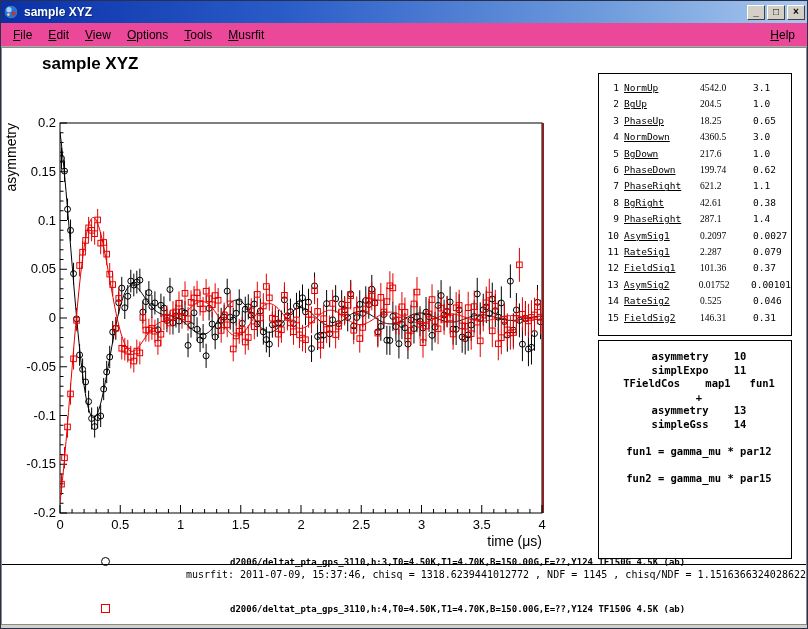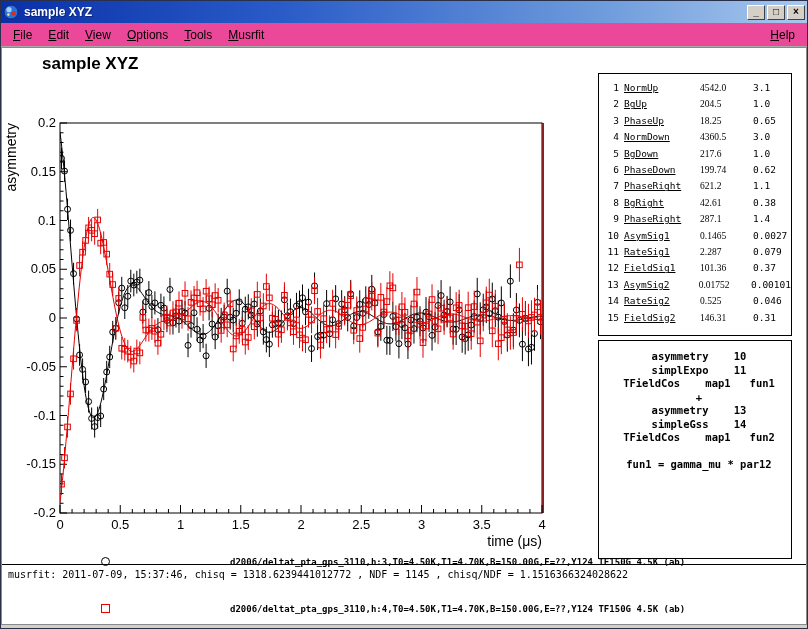--- a/index.html
+++ b/index.html
@@ -48,21 +48,21 @@
   .c-err{flex:1;}
   .theory-box{
     position:absolute;left:596px;top:292px;width:194px;height:219px;
     border:1px solid #000;box-sizing:border-box;padding:9px 0 0 8px;
     font:bold 10.5px "DejaVu Sans Mono",monospace;color:#000;
   }
   .theory-line{white-space:pre;line-height:13.5px;min-height:13.5px;text-align:center;}
   .statusline{
     position:absolute;left:0;top:516px;width:100%;box-sizing:border-box;
     border-top:1px solid #000;padding:4px 0 0 6px;
-    font:10px "DejaVu Sans Mono",monospace;color:#000;
+    font:10px "DejaVu Sans Mono",monospace;color:#000;text-align:right;
   }
   .legend-row{position:absolute;left:0;width:100%;height:20px;}
   .legend-marker{
     position:absolute;left:99px;top:5px;width:9px;height:9px;box-sizing:border-box;
     border:1px solid #000;background:transparent;
   }
   .legend-marker.circle{border-radius:50%;}
   .legend-label{position:absolute;left:228px;top:5px;font:bold 9px "DejaVu Sans Mono",monospace;color:#000;}
 </style>
 </head>
@@ -871,38 +871,38 @@
     <div class="param-box" id="param-rows">
         <div class="param-row"><span class="c-no">1</span><span class="c-name">NormUp</span><span class="c-val">4542.0</span><span class="c-err">3.1</span></div>
         <div class="param-row"><span class="c-no">2</span><span class="c-name">BgUp</span><span class="c-val">204.5</span><span class="c-err">1.0</span></div>
         <div class="param-row"><span class="c-no">3</span><span class="c-name">PhaseUp</span><span class="c-val">18.25</span><span class="c-err">0.65</span></div>
         <div class="param-row"><span class="c-no">4</span><span class="c-name">NormDown</span><span class="c-val">4360.5</span><span class="c-err">3.0</span></div>
         <div class="param-row"><span class="c-no">5</span><span class="c-name">BgDown</span><span class="c-val">217.6</span><span class="c-err">1.0</span></div>
         <div class="param-row"><span class="c-no">6</span><span class="c-name">PhaseDown</span><span class="c-val">199.74</span><span class="c-err">0.62</span></div>
         <div class="param-row"><span class="c-no">7</span><span class="c-name">PhaseRight</span><span class="c-val">621.2</span><span class="c-err">1.1</span></div>
         <div class="param-row"><span class="c-no">8</span><span class="c-name">BgRight</span><span class="c-val">42.61</span><span class="c-err">0.38</span></div>
         <div class="param-row"><span class="c-no">9</span><span class="c-name">PhaseRight</span><span class="c-val">287.1</span><span class="c-err">1.4</span></div>
-        <div class="param-row"><span class="c-no">10</span><span class="c-name">AsymSig1</span><span class="c-val">0.1465</span><span class="c-err">0.0027</span></div>
+        <div class="param-row"><span class="c-no">10</span><span class="c-name">AsymSig1</span><span class="c-val">0.2097</span><span class="c-err">0.0027</span></div>
         <div class="param-row"><span class="c-no">11</span><span class="c-name">RateSig1</span><span class="c-val">2.287</span><span class="c-err">0.079</span></div>
         <div class="param-row"><span class="c-no">12</span><span class="c-name">FieldSig1</span><span class="c-val">101.36</span><span class="c-err">0.37</span></div>
         <div class="param-row"><span class="c-no">13</span><span class="c-name">AsymSig2</span><span class="c-val">0.01752</span><span class="c-err">0.00101</span></div>
         <div class="param-row"><span class="c-no">14</span><span class="c-name">RateSig2</span><span class="c-val">0.525</span><span class="c-err">0.046</span></div>
         <div class="param-row"><span class="c-no">15</span><span class="c-name">FieldSig2</span><span class="c-val">146.31</span><span class="c-err">0.31</span></div>
       </div>
     <div class="theory-box" id="theory-lines">
         <div class="theory-line">asymmetry    10</div>
         <div class="theory-line">simplExpo    11</div>
         <div class="theory-line">TFieldCos    map1   fun1</div>
         <div class="theory-line">+</div>
         <div class="theory-line">asymmetry    13</div>
         <div class="theory-line">simpleGss    14</div>
-        <div class="theory-line">TFieldCos    map1   fun2</div>
         <div class="theory-line"></div>
         <div class="theory-line">fun1 = gamma_mu * par12</div>
         <div class="theory-line"></div>
+        <div class="theory-line">fun2 = gamma_mu * par15</div>
       </div>
     <div class="statusline">musrfit: 2011-07-09, 15:37:46, chisq = 1318.6239441012772 , NDF = 1145 , chisq/NDF = 1.1516366324028622</div>
     <div id="legend">
         <div class="legend-row" style="top: 504px;">
           <span class="legend-marker circle" style="border-color: rgb(0, 0, 0);"></span>
           <div class="legend-label">d2006/deltat_pta_gps_3110,h:3,T0=4.50K,T1=4.70K,B=150.00G,E=??,Y124 TF150G 4.5K (ab)</div>
         </div>
         <div class="legend-row" style="top: 551px;">
           <span class="legend-marker square" style="border-color: rgb(230, 0, 0);"></span>
           <div class="legend-label">d2006/deltat_pta_gps_3110,h:4,T0=4.50K,T1=4.70K,B=150.00G,E=??,Y124 TF150G 4.5K (ab)</div>

